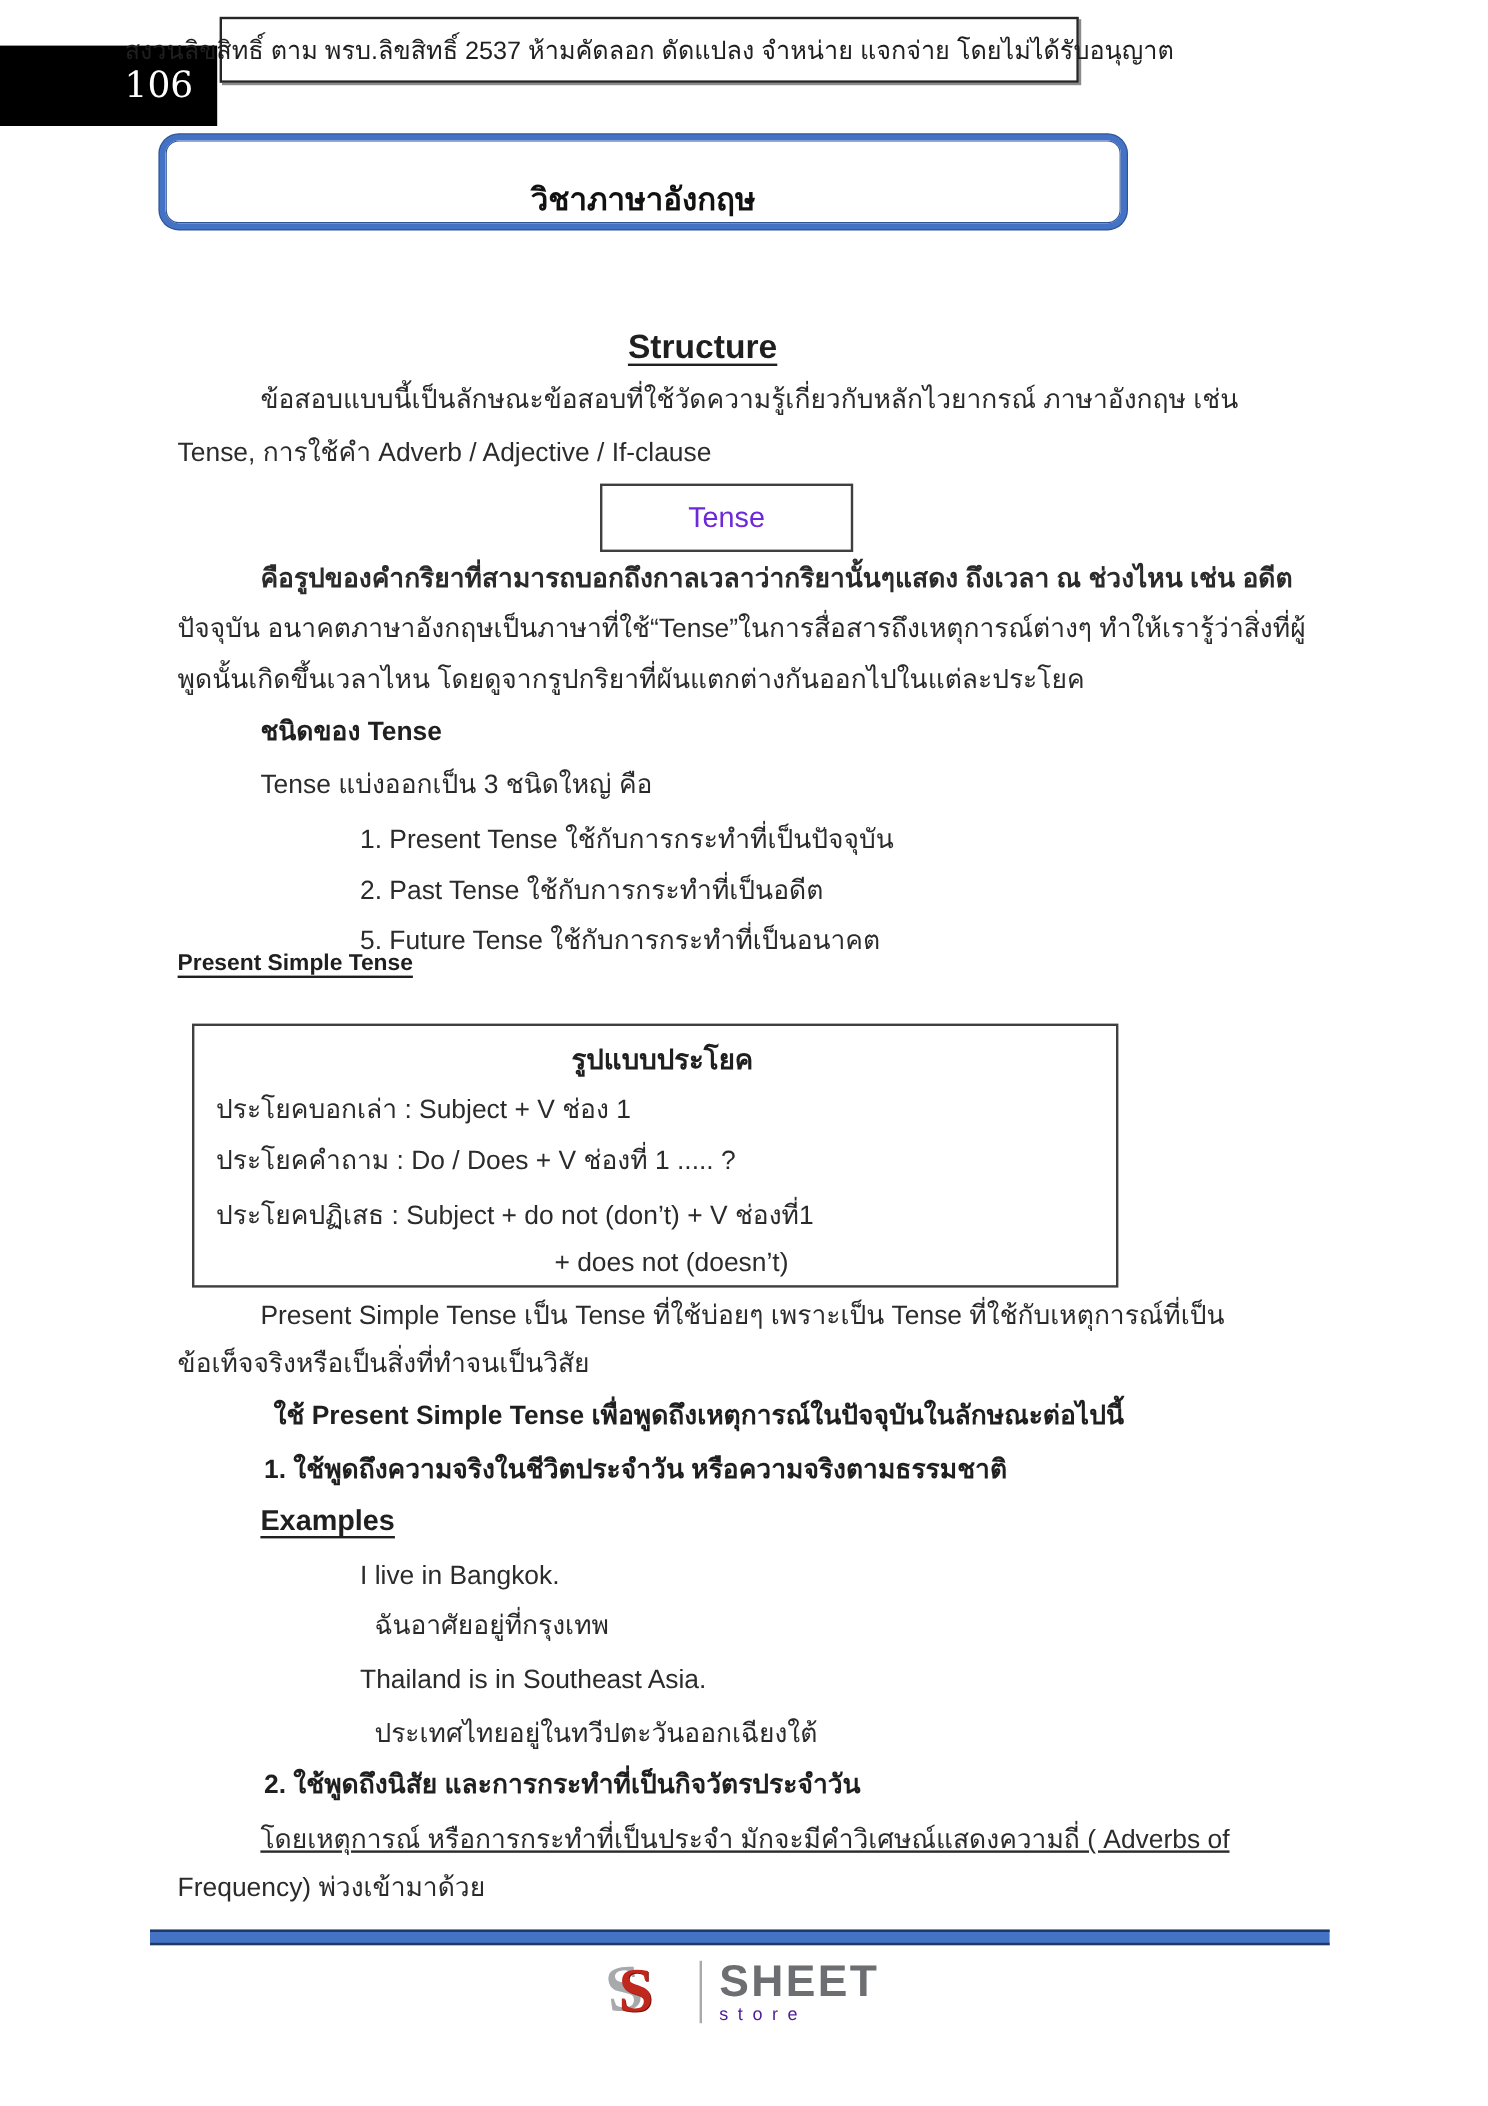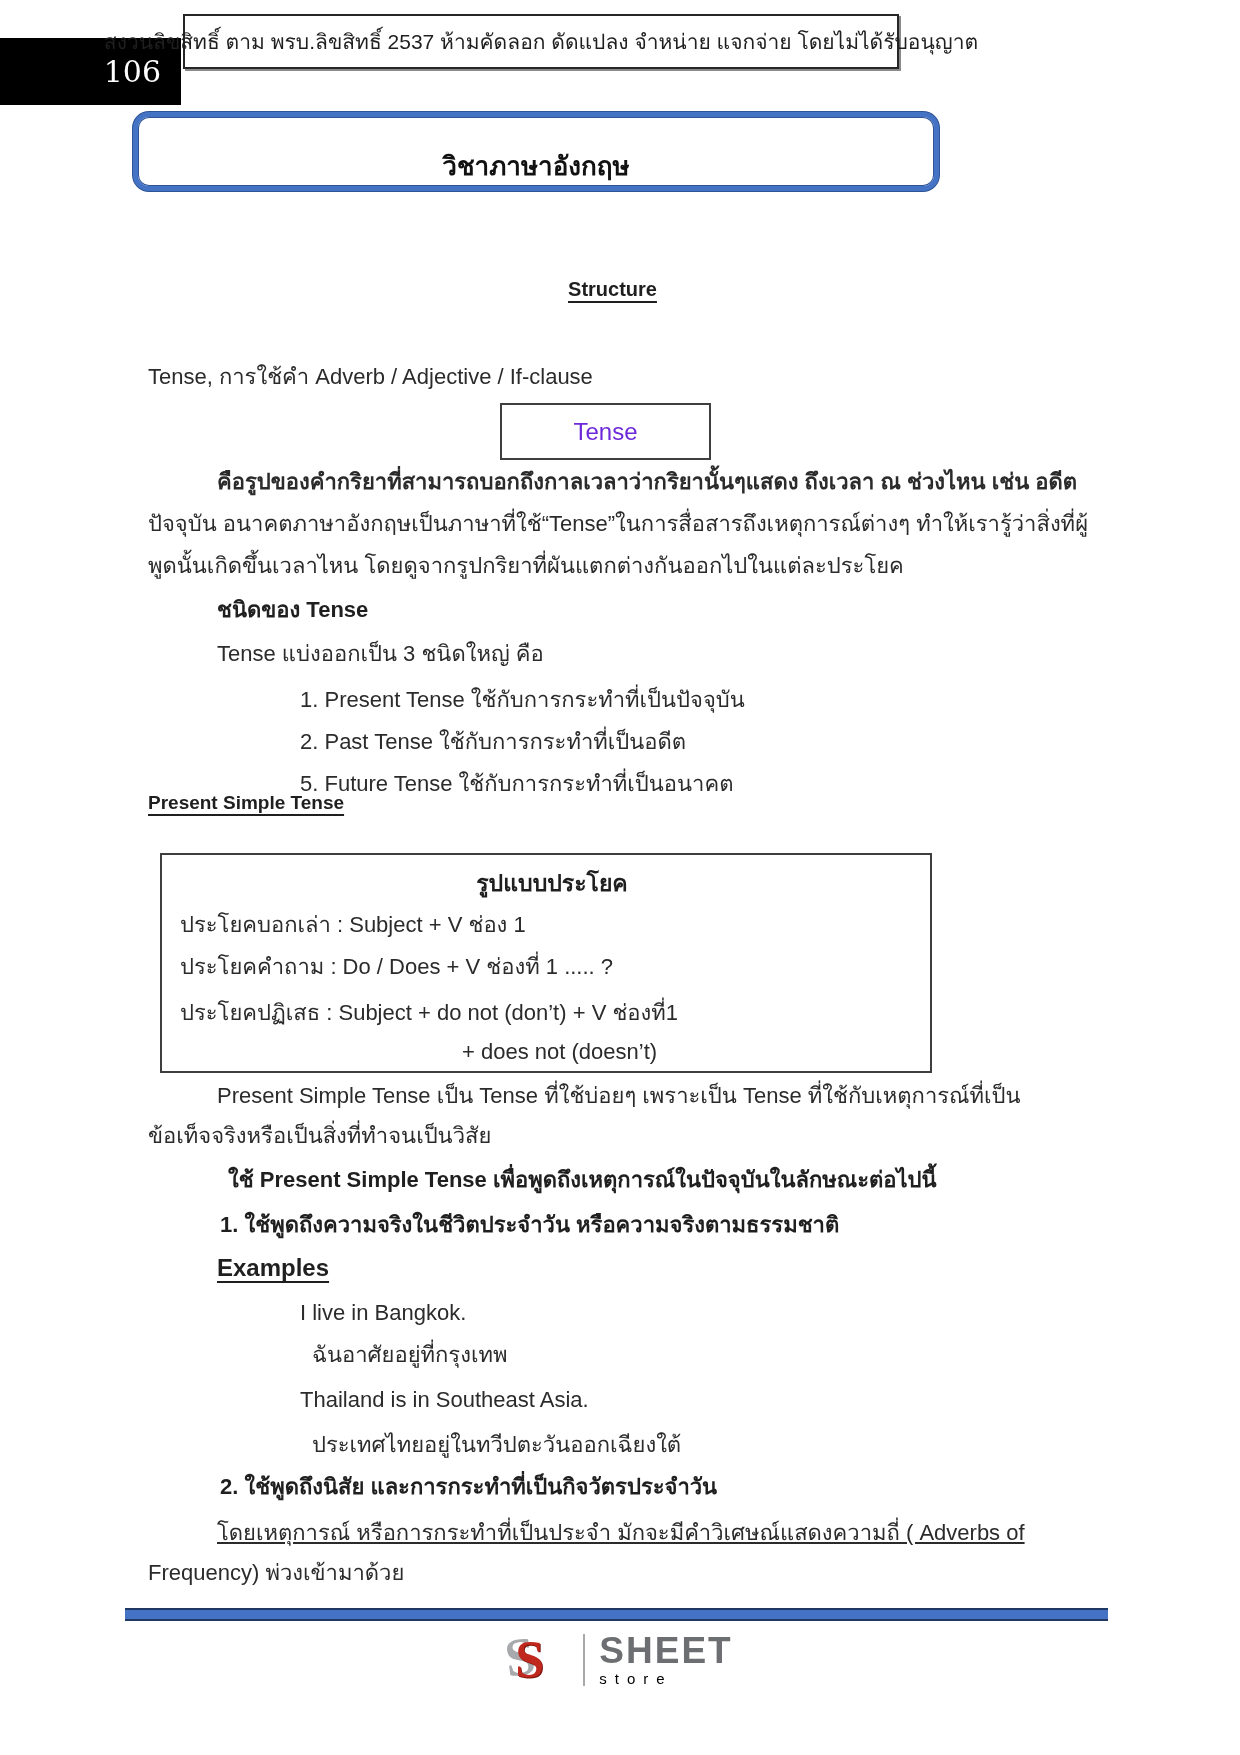--- a/index.html
+++ b/index.html
@@ -98,42 +98,43 @@
     font-size:52px;font-weight:bold;color:#c0281e;
     font-family:"Liberation Serif", serif;
     text-shadow:1px 1px 0 #7a130d;
   }
   #footer-logo .divider{width:2px;height:52px;background:#a7a9ac;margin:0 14px 0 6px;}
   #footer-logo .brand-col{display:flex;flex-direction:column;}
   #footer-logo .brand{
     font-size:37px;font-weight:bold;color:#6d6e71;letter-spacing:2px;line-height:36px;
   }
   #footer-logo .brand-sub{
-    font-size:15px;color:#000000;letter-spacing:8px;line-height:18px;margin-top:1px;
+    font-size:15px;color:#4c1d95;letter-spacing:8px;line-height:18px;margin-top:1px;
   }
 </style>
 </head>
 <body>
 
 <div id="page">
 
   <div id="page-number-box" class="abs">
     <span class="num">106</span>
   </div>
 
   <div id="copyright-box" class="abs">
     <span class="txt">สงวนลิขสิทธิ์ ตาม พรบ.ลิขสิทธิ์ 2537 ห้ามคัดลอก ดัดแปลง จำหน่าย แจกจ่าย โดยไม่ได้รับอนุญาต</span>
   </div>
 
   <div id="subject-box" class="abs">
     <span class="txt">วิชาภาษาอังกฤษ</span>
   </div>
 
-  <div class="line bold ul" style="left:159px;top:274px;width:907px;text-align:center;white-space:nowrap;font-size:20px;">Structure</div>
+  <div class="line bold ul" style="left:132px;top:274px;width:907px;text-align:center;white-space:nowrap;font-size:28px;">Structure</div>
 
+  <div class="line" style="left:217px;top:318px;">ข้อสอบแบบนี้เป็นลักษณะข้อสอบที่ใช้วัดความรู้เกี่ยวกับหลักไวยากรณ์ ภาษาอังกฤษ เช่น</div>
   <div class="line" style="left:148px;top:362px;">Tense, การใช้คำ Adverb / Adjective / If-clause</div>
 
   <div id="tense-box" class="abs">
     <span class="txt">Tense</span>
   </div>
 
   <div class="line" style="left:217px;top:467px;font-weight:bold;">คือรูปของคำกริยาที่สามารถบอกถึงกาลเวลาว่ากริยานั้นๆแสดง ถึงเวลา ณ ช่วงไหน เช่น อดีต</div>
   <div class="line" style="left:148px;top:509px;">ปัจจุบัน อนาคตภาษาอังกฤษเป็นภาษาที่ใช้“Tense”ในการสื่อสารถึงเหตุการณ์ต่างๆ ทำให้เรารู้ว่าสิ่งที่ผู้</div>
   <div class="line" style="left:148px;top:551px;">พูดนั้นเกิดขึ้นเวลาไหน โดยดูจากรูปกริยาที่ผันแตกต่างกันออกไปในแต่ละประโยค</div>
 

